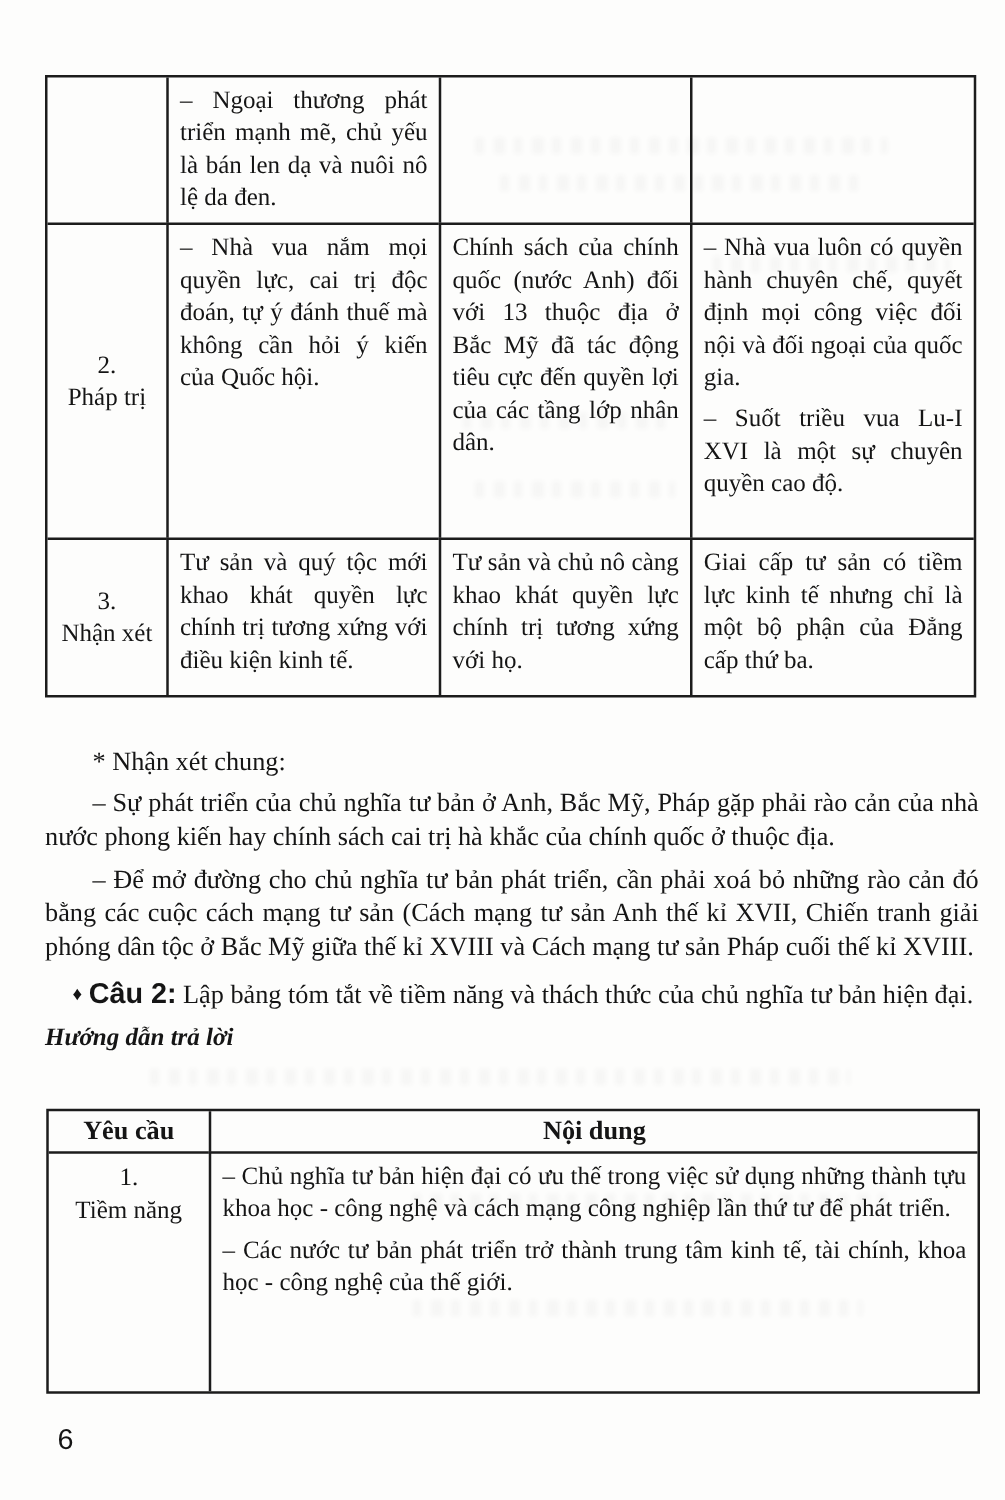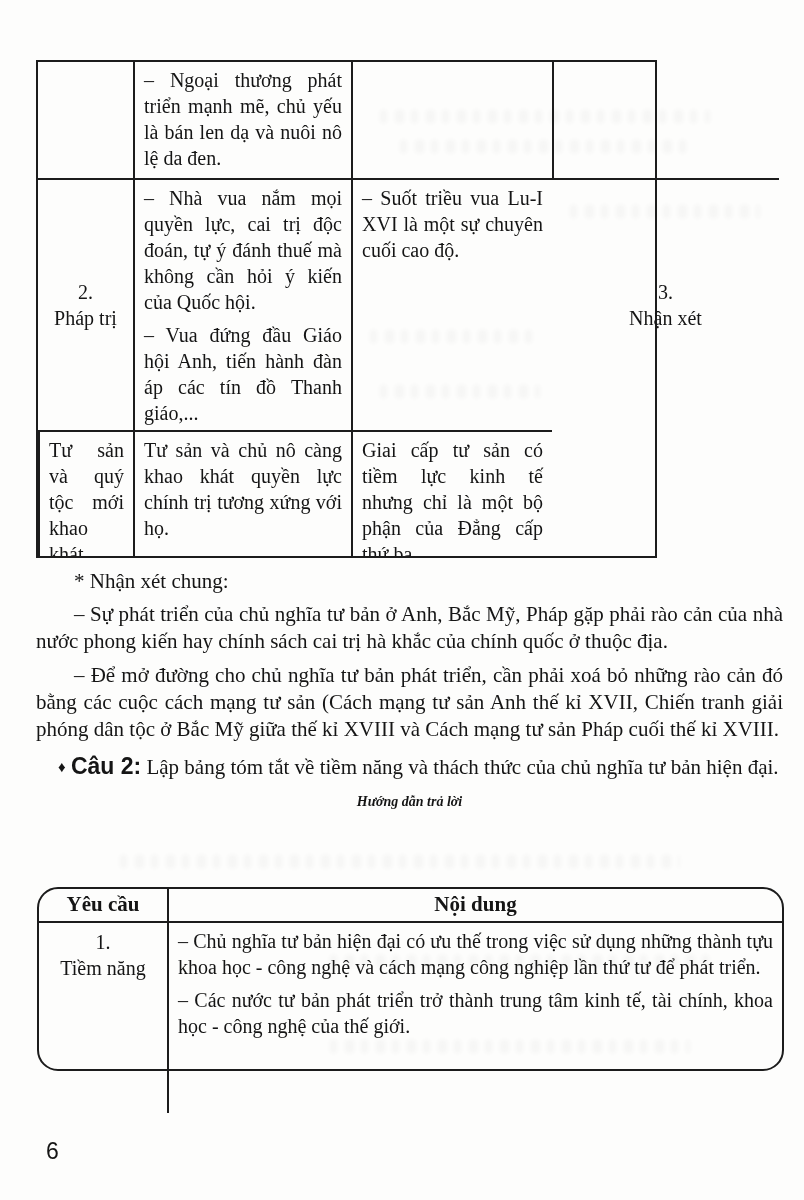--- a/index.html
+++ b/index.html
@@ -31,30 +31,29 @@
 
   
   .t-grid {
     position: absolute;
     display: grid;
     border: 2px solid #1c1c1c;
     background: transparent;
   }
   .t1 {
     top: 60px; left: 36px;
-    width: 621px; height: 498px;
+    width: 745px; height: 498px;
     grid-template-columns: 95px 218px 201px 227px;
     grid-template-rows: 116px 252px 126px;
   }
   .t2 {
     top: 887px; left: 37px;
-    width: 747px; height: 184px;
+    width: 747px; height: 228px;
     grid-template-columns: 128px 615px;
     grid-template-rows: 32px 192px;
-    border-radius: 21px;
   }
   .cell {
     border-left: 2px solid #1c1c1c;
     border-top: 2px solid #1c1c1c;
     padding: 5px 9px 3px 9px;
     font-size: 20px;
     line-height: 26px;
     overflow: hidden;
   }
   .cell.first-col { border-left: none; }
@@ -74,45 +73,45 @@
     font-weight: bold;
     text-align: center;
     font-size: 21px;
     line-height: 24px;
     padding-top: 3px;
   }
 
   
   .notes {
     position: absolute;
-    top: 568px; left: 36px;
+    top: 596px; left: 36px;
     width: 747px;
     font-size: 21px;
     line-height: 27px;
   }
   .notes .heading { text-indent: 38px; margin-bottom: 6px; }
   .notes p.para {
     text-indent: 38px;
     text-align: justify;
     text-justify: inter-word;
     margin-bottom: 7px;
   }
   .q2-line {
     margin-top: 10px;
     text-indent: 22px;
     text-align: justify;
   }
   .q2-line .bullet { font-size: 15px; vertical-align: 2px; }
   .q2-line .q-label { font-weight: bold; font-family: "Liberation Sans", sans-serif; font-size: 23px; }
   .answer-heading {
     margin-top: 7px;
-    text-align: center;
+    text-align: left;
     font-weight: bold;
     font-style: italic;
-    font-size: 14px;
+    font-size: 20px;
   }
 
   
   .page-number {
     position: absolute;
     left: 46px;
     top: 1138px;
     font-size: 23px;
     font-family: "Liberation Sans", sans-serif;
   }
@@ -139,24 +138,27 @@
     </div>
     <div class="cell first-row"></div>
     <div class="cell first-row"></div>
 
     <div class="cell label first-col">
       <div>2.</div>
       <div>Pháp trị</div>
     </div>
     <div class="cell body-text">
       <p>– Nhà vua nắm mọi quyền lực, cai trị độc đoán, tự ý đánh thuế mà không cần hỏi ý kiến của Quốc hội.</p>
-      <p>– Vua đứng đầu Giáo hội Anh, tiến hành đàn áp các tín đồ Thanh giáo,...</p>
-    </div>
-    <div class="cell body-text">
-      <p>– Suốt triều vua Lu-I XVI là một sự chuyên cuối cao độ.</p>
+    </div>
+    <div class="cell body-text">
+      <p>Chính sách của chính quốc (nước Anh) đối với 13 thuộc địa ở Bắc Mỹ đã tác động tiêu cực đến quyền lợi của các tầng lớp nhân dân.</p>
+    </div>
+    <div class="cell body-text">
+      <p>– Nhà vua luôn có quyền hành chuyên chế, quyết định mọi công việc đối nội và đối ngoại của quốc gia.</p>
+      <p>– Suốt triều vua Lu-I XVI là một sự chuyên quyền cao độ.</p>
     </div>
 
     <div class="cell label first-col">
       <div>3.</div>
       <div>Nhận xét</div>
     </div>
     <div class="cell body-text">
       <p>Tư sản và quý tộc mới khao khát quyền lực chính trị tương xứng với điều kiện kinh tế.</p>
     </div>
     <div class="cell body-text">

